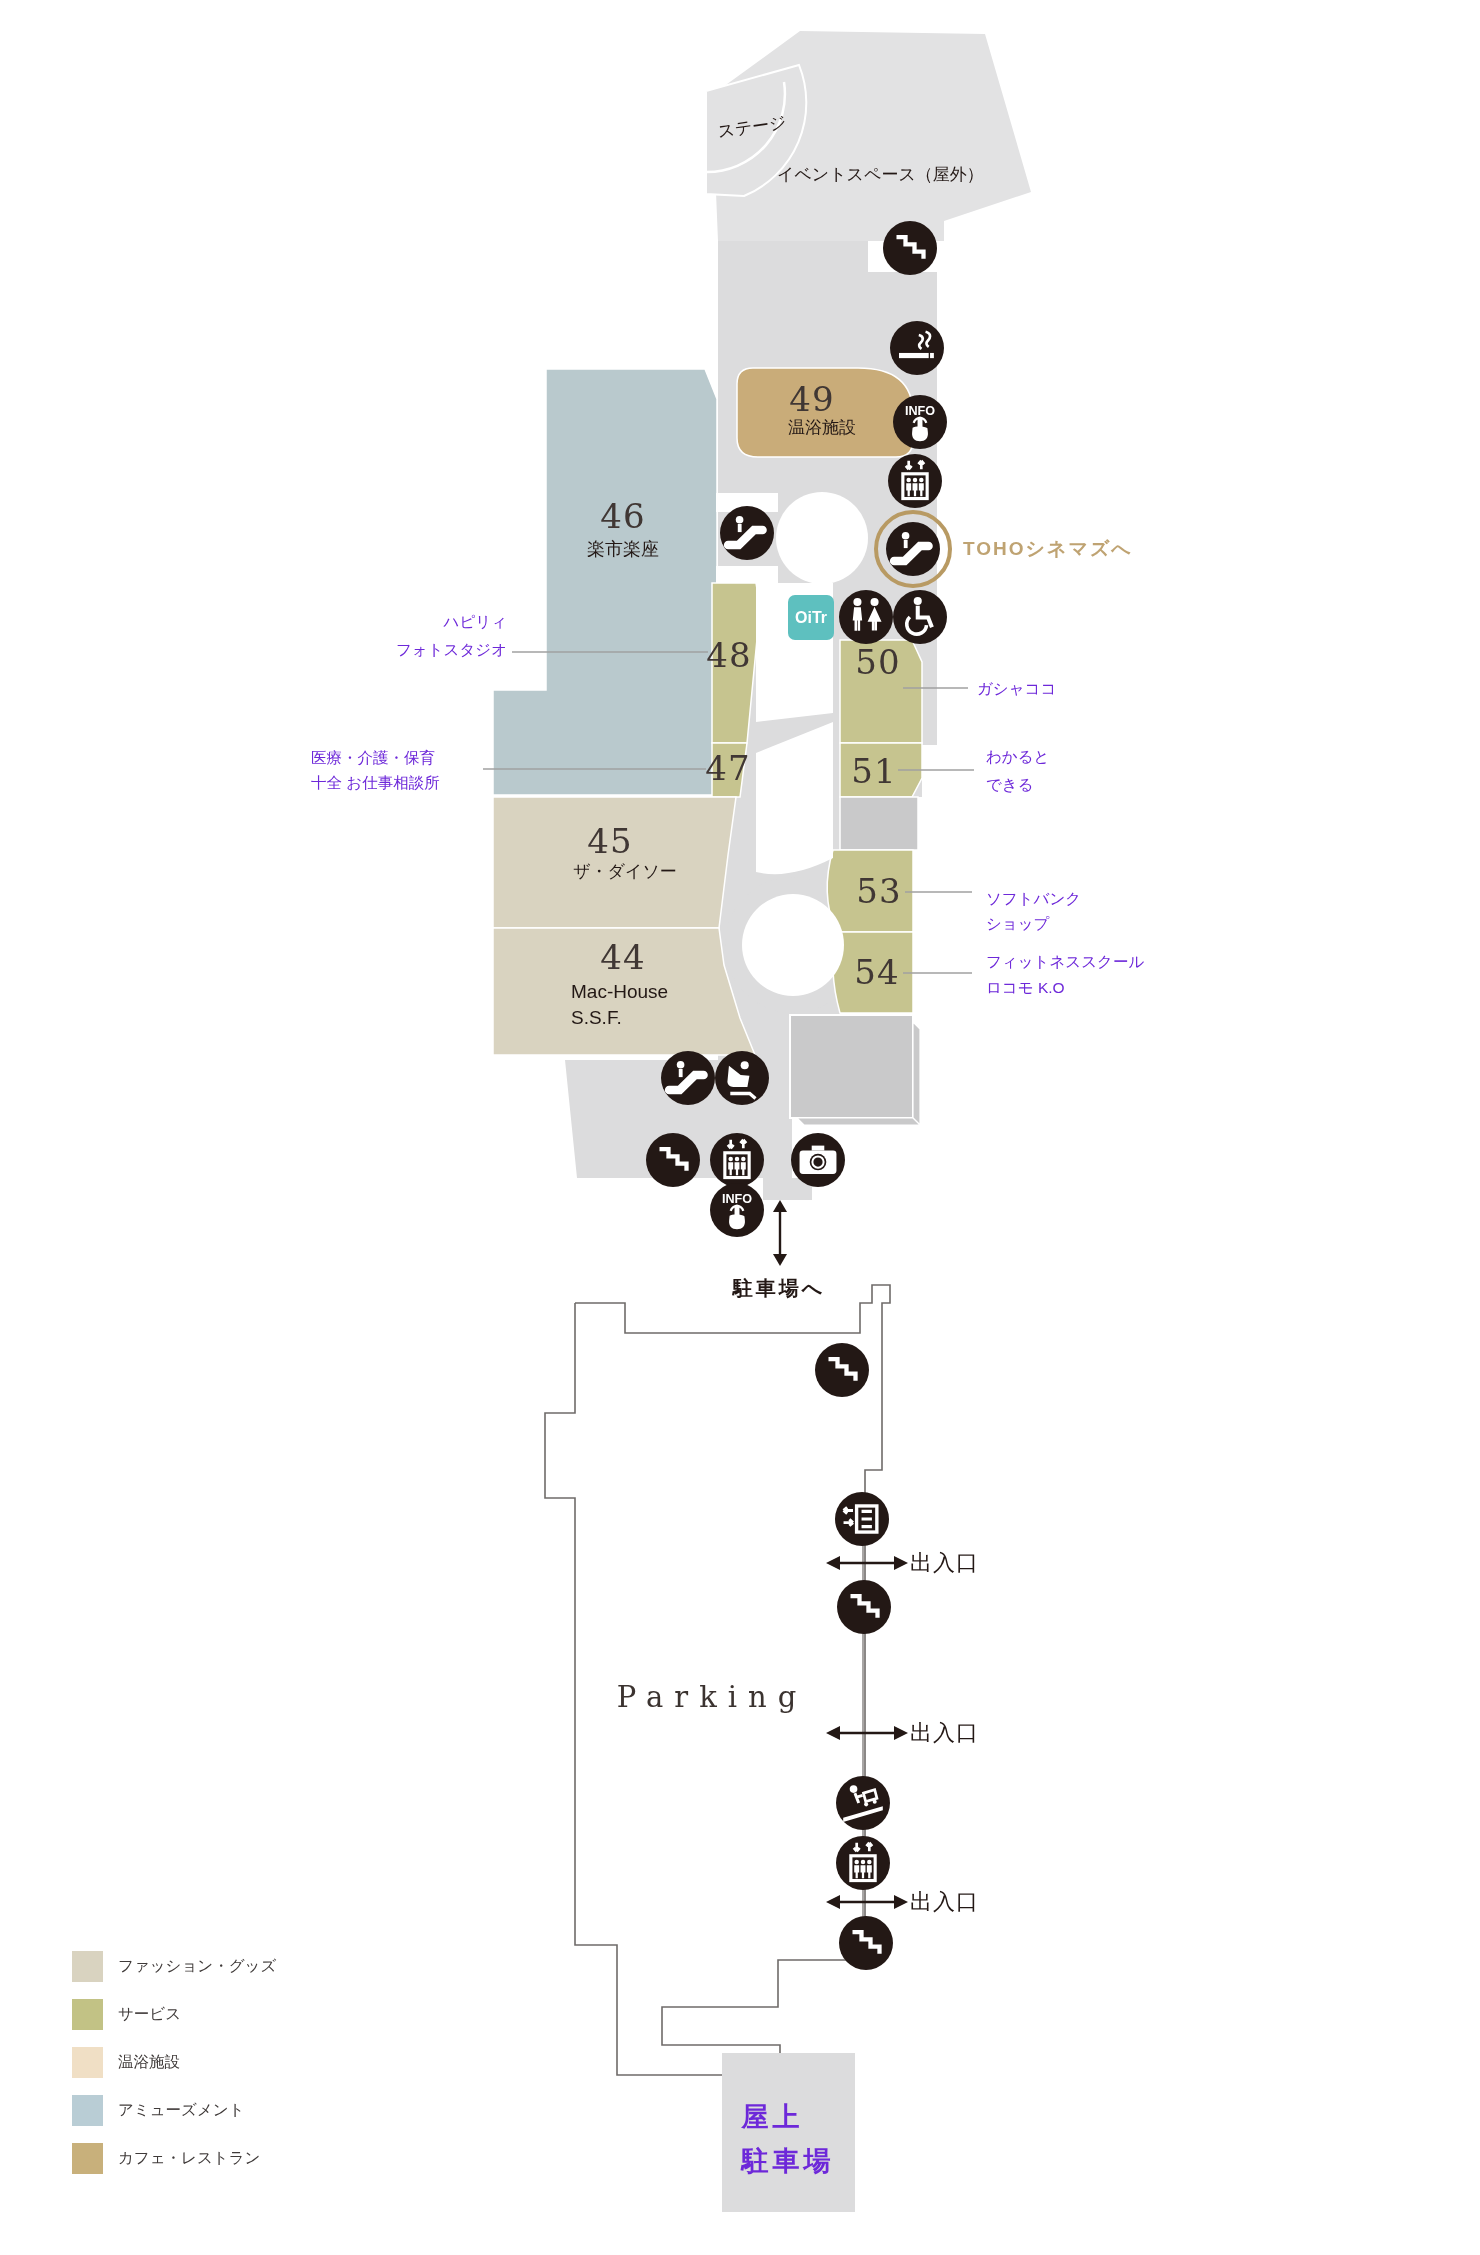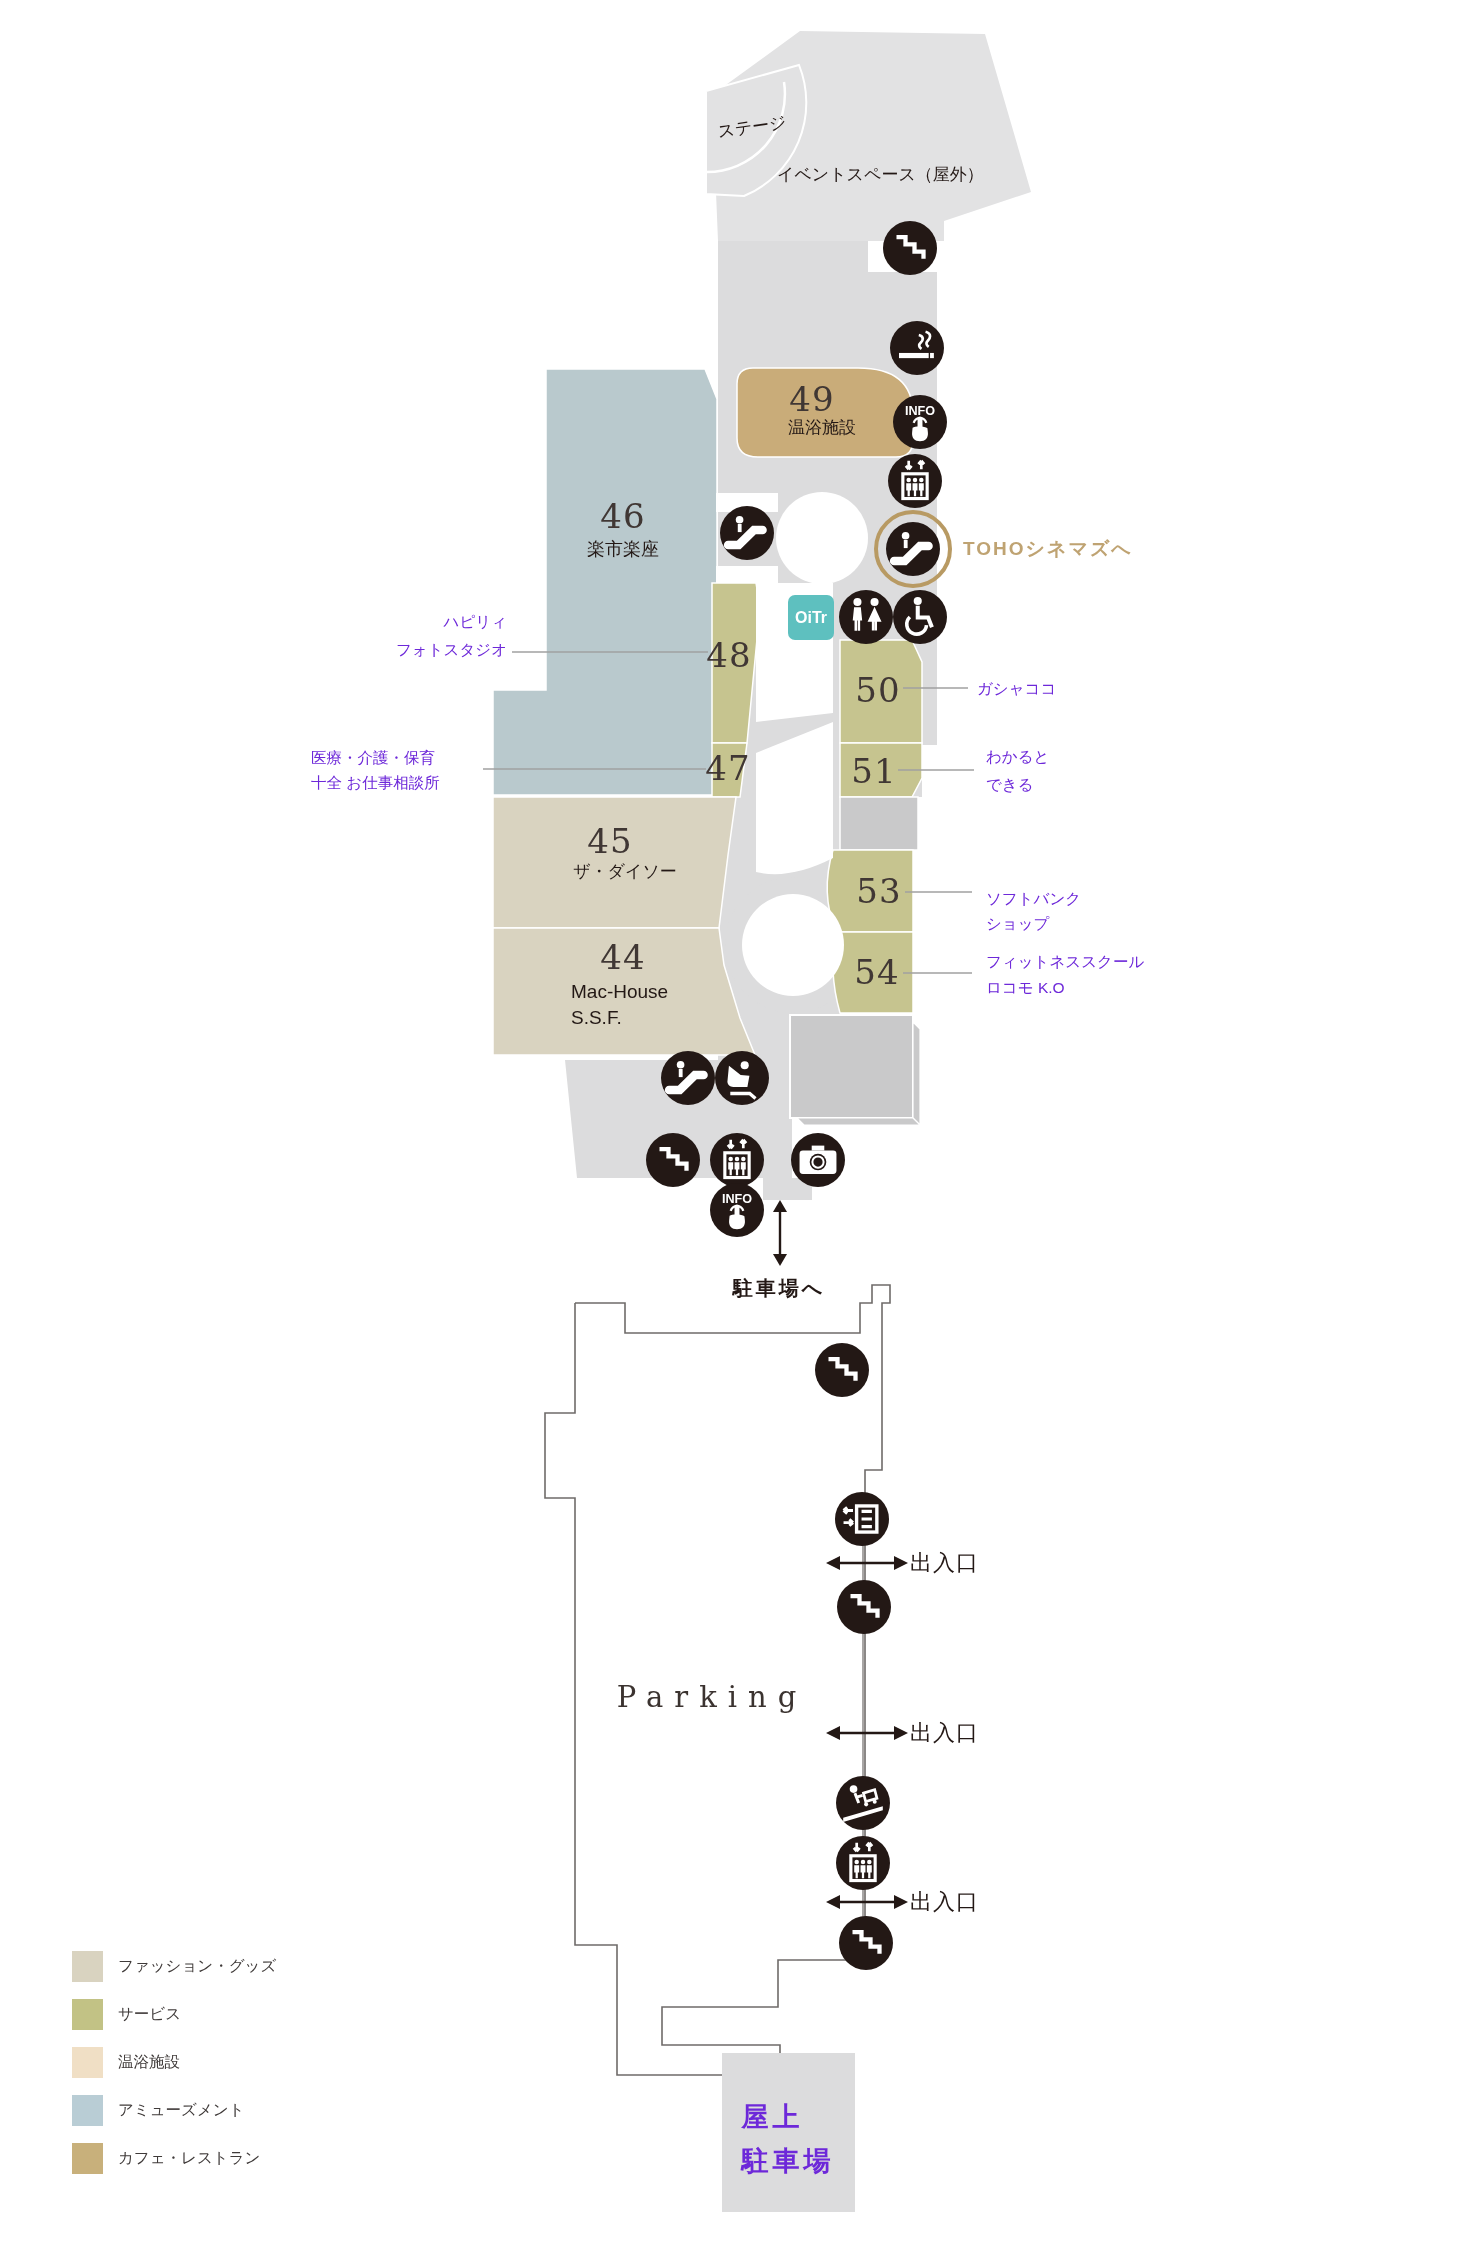--- a/index.html
+++ b/index.html
@@ -123,21 +123,21 @@
   <div class="t shopname sm ctr" style="left:616px;top:871px;margin-left:9px;">ザ・ダイソー</div>
 
   <div class="t num ctr" style="left:623px;top:957px;">44</div>
   <div class="t macname" style="left:571px;top:979px;">
     <div>Mac-House</div>
     <div>S.S.F.</div>
   </div>
 
   <div class="t num ctr" style="left:729px;top:655px;">48</div>
   <div class="t num ctr" style="left:728px;top:768px;">47</div>
-  <div class="t num ctr" style="left:878px;top:690px;text-align:right;">50</div>
+  <div class="t num ctr" style="left:878px;top:662px;text-align:right;">50</div>
   <div class="t num ctr" style="left:874px;top:771px;">51</div>
   <div class="t num ctr" style="left:879px;top:891px;">53</div>
   <div class="t num ctr" style="left:877px;top:972px;">54</div>
 
   <div class="t callout" style="right:973px;top:608px;text-align:right;line-height:28px;">
     <div>ハピリィ</div>
     <div>フォトスタジオ</div>
   </div>
   <div class="t callout" style="left:311px;top:745px;">
     <div>医療・介護・保育</div>

